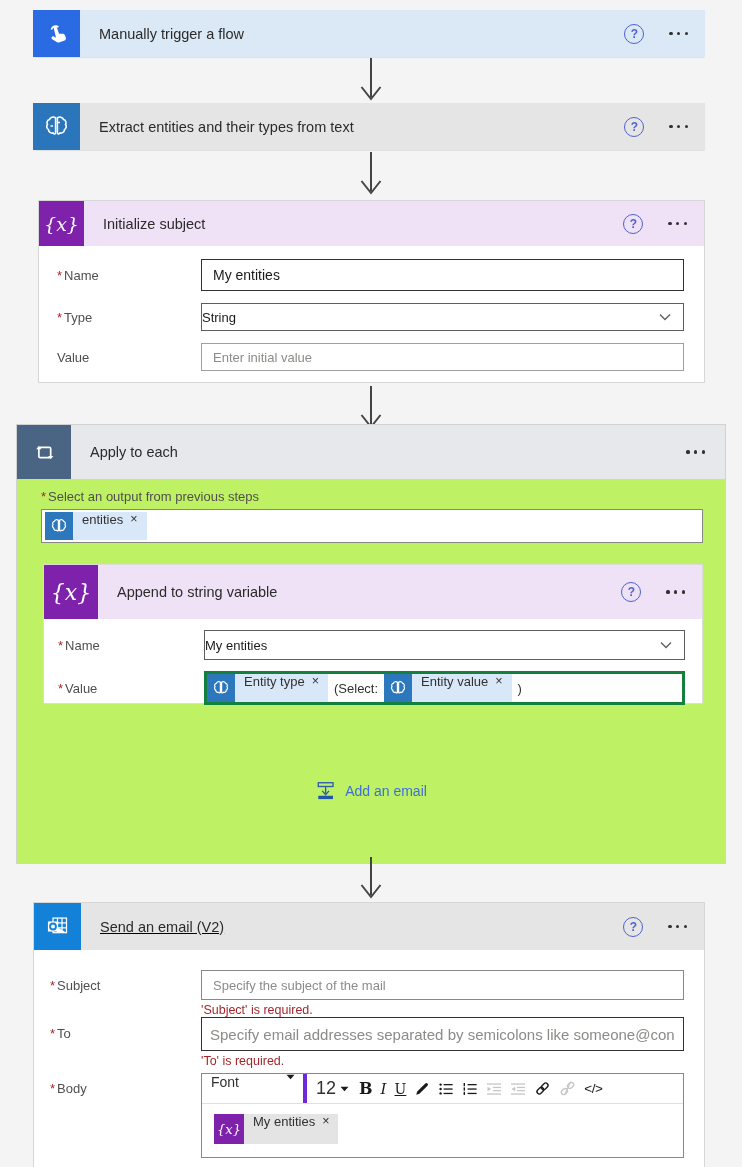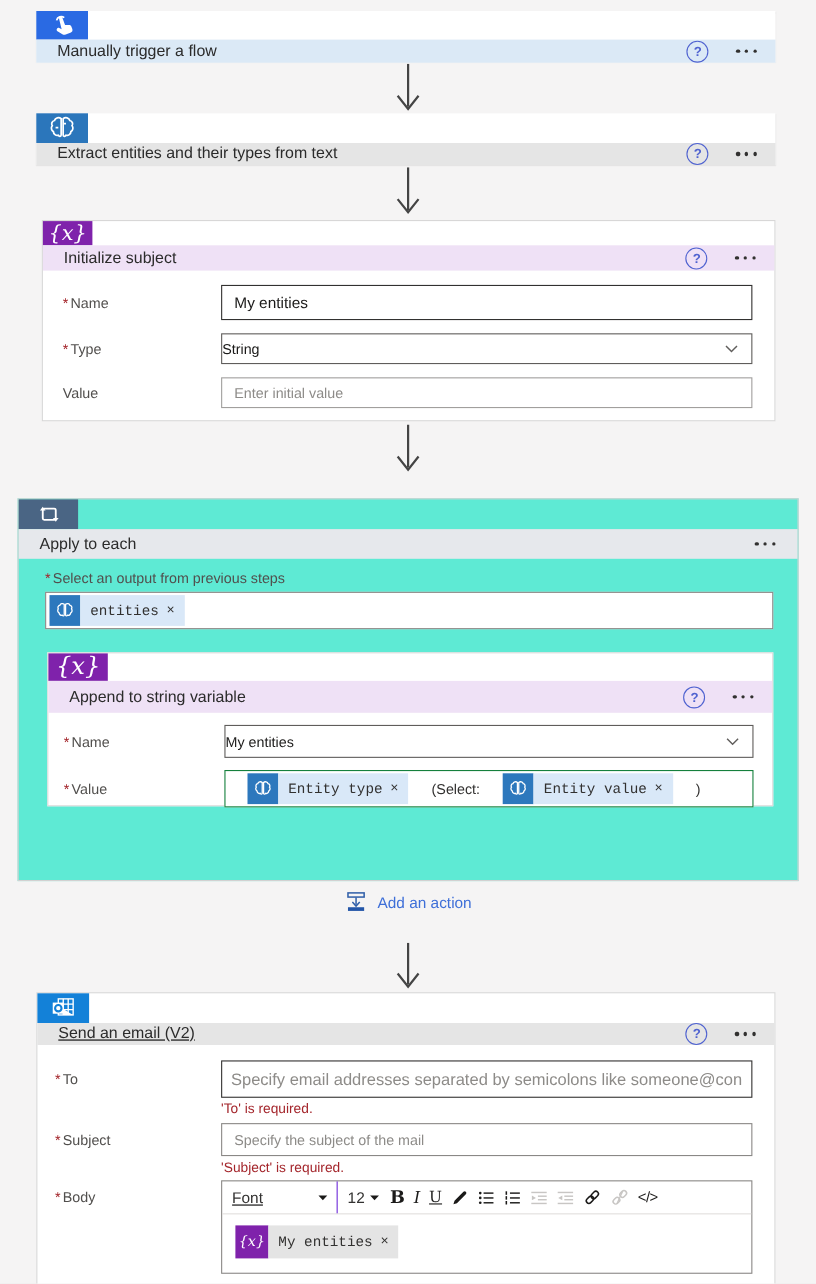--- a/index.html
+++ b/index.html
@@ -1,20 +1,20 @@
 <!DOCTYPE html>
 <html><head>
 <meta charset="utf-8">
 <style>
   * { margin:0; padding:0; box-sizing:border-box; }
   body { font-family:"Liberation Sans", sans-serif; background:#e9e8e8; }
   .canvas { position:relative; width:742px; height:1167px; background:#f5f4f4; overflow:hidden; margin:0 auto; }
 
   
-  .chead { display:flex; align-items:stretch;flex-direction:column; }
+  .chead { display:flex; align-items:stretch; }
   .icon-box { display:flex; align-items:center; justify-content:center; flex-shrink:0; }
   .head-rest { flex:1; display:flex; align-items:center; position:relative; padding-left:19px; }
   .card-title { font-size:14.5px; color:#2b2b2b; }
   .head-right { position:absolute; right:17px; display:flex; align-items:center; gap:25px; }
   .help-circle { width:20px; height:20px; border:1.4px solid #4f62d0; border-radius:50%; color:#4f62d0;
                  font-size:12px; font-weight:bold; display:flex; align-items:center; justify-content:center; }
   .dots { display:flex; gap:4.5px; align-items:center; padding:6px 0; }
   .dots i { width:3.2px; height:3.2px; border-radius:50%; background:#323130; }
 
   .xcard { position:absolute; background:#fff; border:1px solid #d8d7d7; }
@@ -25,36 +25,36 @@
   .req { color:#a4262c; margin-right:2px; }
   .fctrl { flex:1; position:relative; }
   input.tb { width:100%; font-family:"Liberation Sans",sans-serif; color:#1b1a19; outline:none; }
   input.tb::placeholder { color:#8d8b88; opacity:1; }
   .ddown { display:flex; align-items:center; background:#fff; border:1px solid #5f5d5b; position:relative;
            font-size:13px; color:#1b1a19; }
   .chev { position:absolute; right:12px; top:50%; transform:translateY(-50%); }
 
   .token { display:inline-flex; align-items:stretch; height:28px; flex-shrink:0; }
   .tok-ic { width:28px; display:flex; align-items:center; justify-content:center; }
-  .tok-label { display:flex; align-items:center; gap:7px; padding:0 9px; font-size:13px; color:#323130;font-family:Liberation Mono, monospace; }
+  .tok-label { display:flex; align-items:flex-start; gap:7px; padding:0 9px; font-size:13px; color:#323130; }
   .tok-x { font-size:12.5px; color:#323130; }
 
   .err { font-size:12.5px; color:#a4262c; margin-top:3px; }
   .varglyph { font-family:"DejaVu Serif", serif; font-style:italic; color:#fff; }
 
   .arrow { position:absolute; left:359px; width:24px; }
 
   
   .editor { border:1px solid #8a8886; background:#fff; }
   .tbar { height:30px; display:flex; align-items:center; border-bottom:1px solid #e1dfdd; padding:0 7px 0 9px; gap:8px; }
   .tbtn { display:flex; align-items:center; justify-content:center; color:#1b1a19; }
-  .fontdd { display:flex; align-items:center; width:96px; align-self:stretch;
-            border-right:1px solid #6d28d9; padding-right:8px; margin-right:1px;text-decoration:underline; }
+  .fontdd { display:flex; align-items:flex-start; width:96px; align-self:stretch;
+            border-right:4px solid #6d28d9; padding-right:8px; margin-right:1px; }
   .fontdd span { font-size:14px; color:#323130; flex:1; }
-  .sizedd { display:flex; align-items:center; gap:4px; font-size:14px; color:#323130; margin-right:2px; }
+  .sizedd { display:flex; align-items:center; gap:4px; font-size:18px; color:#323130; margin-right:2px; }
   .ser { font-family:"DejaVu Serif", serif; }
 </style>
 </head>
 <body>
 
 <div class="canvas">
 
   <div class="xcard collapsed" style="left:33px;top:10px;width:672px;height:47px;border:none;">
     <div class="chead" style="height:47px;">
       <div class="icon-box" style="width:47px;background:#2a6ae3;">
@@ -160,21 +160,21 @@
         </div>
       </div>
     </div>
   </div>
 
   <svg class="arrow" style="top:386px;" width="24" height="44" viewBox="0 0 24 44">
     <line x1="12" y1="0" x2="12" y2="39" stroke="#444" stroke-width="2"></line>
     <path d="M2.5 29 L12 41 L21.5 29" fill="none" stroke="#444" stroke-width="2"></path>
   </svg>
 
-  <div class="xcard" style="left:16px;top:453px;width:710px;height:348px;background:#5eead4;border-color:#d2d1d1;">
+  <div class="xcard" style="left:16px;top:424px;width:710px;height:440px;background:#bef264;border-color:#d2d1d1;">
     <div class="chead" style="height:54px;">
       <div class="icon-box" style="width:54px;background:#4a6584;">
         <svg width="27" height="27" viewBox="0 0 24 24">
           <rect x="7" y="7.5" width="10.5" height="9" rx="1.2" stroke="#fff" stroke-width="1.5" fill="none"></rect>
           <path d="M4.7 9 L7 6 L9.3 9 Z" fill="#fff"></path>
           <path d="M15.2 15 L17.5 18 L19.8 15 Z" fill="#fff"></path>
         </svg>
       </div>
       <div class="head-rest" style="background:#e6e8ec;">
         <span class="card-title">Apply to each</span>
@@ -233,21 +233,21 @@
               <span>My entities</span>
               <svg class="chev" width="12" height="8" viewBox="0 0 12 8">
                   <path d="M1 1.5 L6 6.5 L11 1.5" stroke="#605e5c" stroke-width="1.3" fill="none"></path>
                 </svg>
             </div>
           </div>
         </div>
         <div class="frow" style="margin-top:11px;">
           <div class="flabel" style="width:146px;"><span class="req">*</span><span>Value</span></div>
           <div class="fctrl">
-            <div style="height:34px;border:1px solid #15803d;background:#fff;display:flex;align-items:center;gap:21px;padding-left:20px;font-size:13px;color:#323130;">
+            <div style="height:34px;border:3px solid #15803d;background:#fff;display:flex;align-items:center;gap:6px;padding-left:0;font-size:13px;color:#323130;">
               <div class="token">
                 <div class="tok-ic" style="background:#2d78bd;">
                   <svg width="18" height="18" viewBox="0 0 24 24" fill="none" stroke="#fff" stroke-width="1.6">
                     <path d="M11.2 4.4 C9.4 2.9 6.4 3.6 5.8 5.8 C3.8 6.2 2.9 8.5 4 10.1 C2.8 11.5 3.2 13.9 4.9 14.8 C5 16.9 7 18.3 8.9 17.7 C9.5 19 11.2 18.8 11.2 17.5 Z"></path>
                     <path d="M12.8 4.4 C14.6 2.9 17.6 3.6 18.2 5.8 C20.2 6.2 21.1 8.5 20 10.1 C21.2 11.5 20.8 13.9 19.1 14.8 C19 16.9 17 18.3 15.1 17.7 C14.5 19 12.8 18.8 12.8 17.5 Z"></path>
                   </svg>
                 </div>
                 <div class="tok-label" style="background:#d9e8f8;">
                   <span>Entity type</span>
                   <span class="tok-x">×</span>
@@ -273,21 +273,21 @@
       </div>
     </div>
 
     <div style="position:absolute;left:50%;top:355px;transform:translateX(-50%);display:flex;align-items:center;gap:9px;cursor:pointer;">
       <svg width="21" height="21" viewBox="0 0 20 20">
         <rect x="3" y="2.6" width="14" height="3.6" fill="none" stroke="#2f5ea8" stroke-width="1.3"></rect>
         <line x1="10" y1="6.5" x2="10" y2="12.8" stroke="#2f5ea8" stroke-width="1.3"></line>
         <path d="M6.8 10.4 L10 14 L13.2 10.4" fill="none" stroke="#2f5ea8" stroke-width="1.3"></path>
         <rect x="3" y="15" width="14" height="3.2" fill="#2456a8"></rect>
       </svg>
-      <span style="font-size:14px;color:#3e6fd8;">Add an action</span>
+      <span style="font-size:14px;color:#3e6fd8;">Add an email</span>
     </div>
   </div>
 
   <svg class="arrow" style="top:857px;" width="24" height="43" viewBox="0 0 24 43">
     <line x1="12" y1="0" x2="12" y2="38" stroke="#444" stroke-width="2"></line>
     <path d="M2.5 28 L12 40 L21.5 28" fill="none" stroke="#444" stroke-width="2"></path>
   </svg>
 
   <div class="xcard" style="left:33px;top:902px;width:672px;height:290px;">
     <div class="chead" style="height:47px;">
@@ -314,33 +314,33 @@
           <div class="dots">
               <i></i>
               <i></i>
               <i></i>
             </div>
         </div>
       </div>
     </div>
     <div style="padding:14px 20px 0 16px;">
 
+      <div class="frow" style="align-items:flex-start;margin-top:6px;">
+        <div class="flabel" style="width:151px;padding-top:8px;"><span class="req">*</span><span>Subject</span></div>
+        <div class="fctrl">
+          <input class="tb" style="height: 30px; border: 1px solid rgb(138, 136, 134); padding: 0px 11px; font-size: 13px;" placeholder="Specify the subject of the mail">
+          <div class="err">'Subject' is required.</div>
+        </div>
+      </div>
+
       <div class="frow" style="align-items:flex-start;">
         <div class="flabel" style="width:151px;padding-top:9px;"><span class="req">*</span><span>To</span></div>
         <div class="fctrl">
           <input class="tb" style="height: 34px; border: 1.6px solid rgb(50, 49, 48); padding: 0px 8px; font-size: 15px;" placeholder="Specify email addresses separated by semicolons like someone@con">
           <div class="err">'To' is required.</div>
-        </div>
-      </div>
-
-      <div class="frow" style="align-items:flex-start;margin-top:6px;">
-        <div class="flabel" style="width:151px;padding-top:8px;"><span class="req">*</span><span>Subject</span></div>
-        <div class="fctrl">
-          <input class="tb" style="height: 30px; border: 1px solid rgb(138, 136, 134); padding: 0px 11px; font-size: 13px;" placeholder="Specify the subject of the mail">
-          <div class="err">'Subject' is required.</div>
         </div>
       </div>
 
       <div class="frow" style="align-items:flex-start;margin-top:5px;">
         <div class="flabel" style="width:151px;padding-top:8px;"><span class="req">*</span><span>Body</span></div>
         <div class="fctrl">
           <div class="editor">
             <div class="tbar">
               <div class="fontdd">
                 <span>Font</span>

